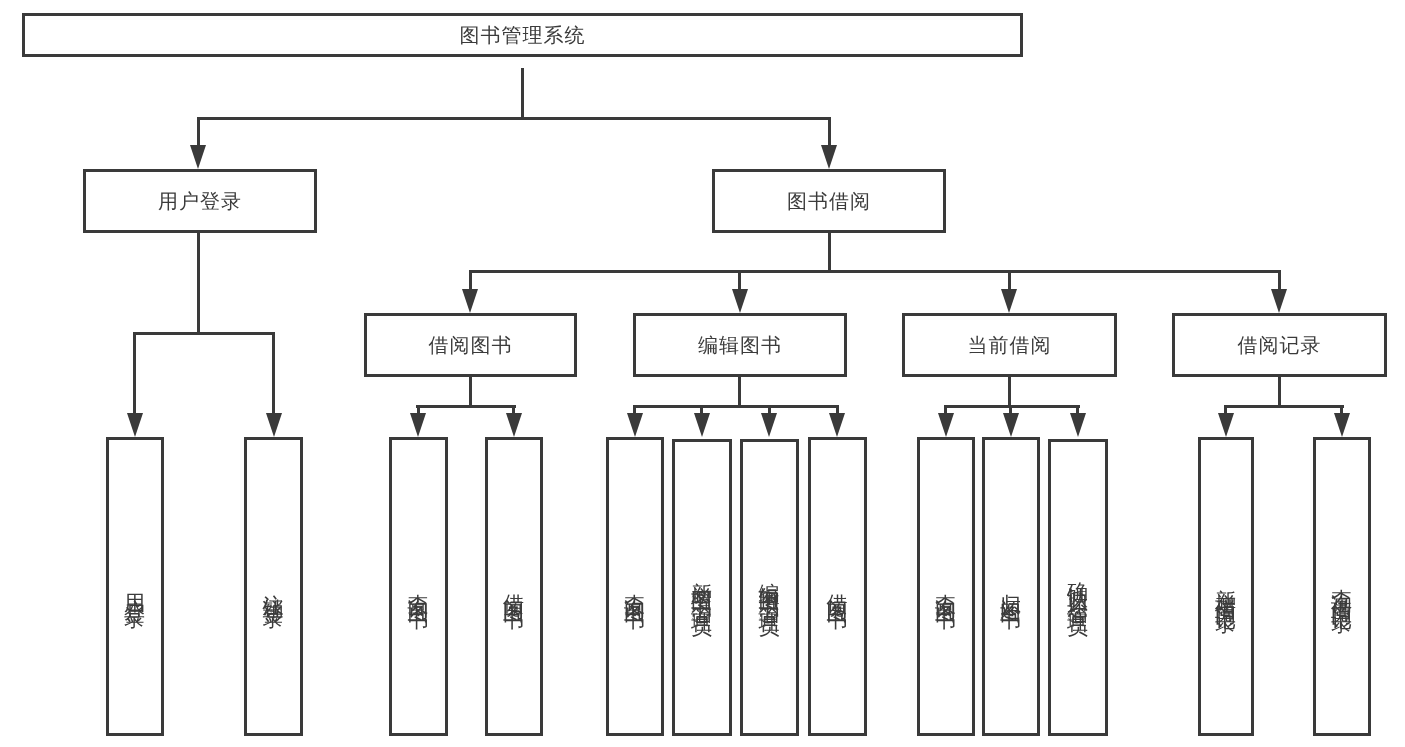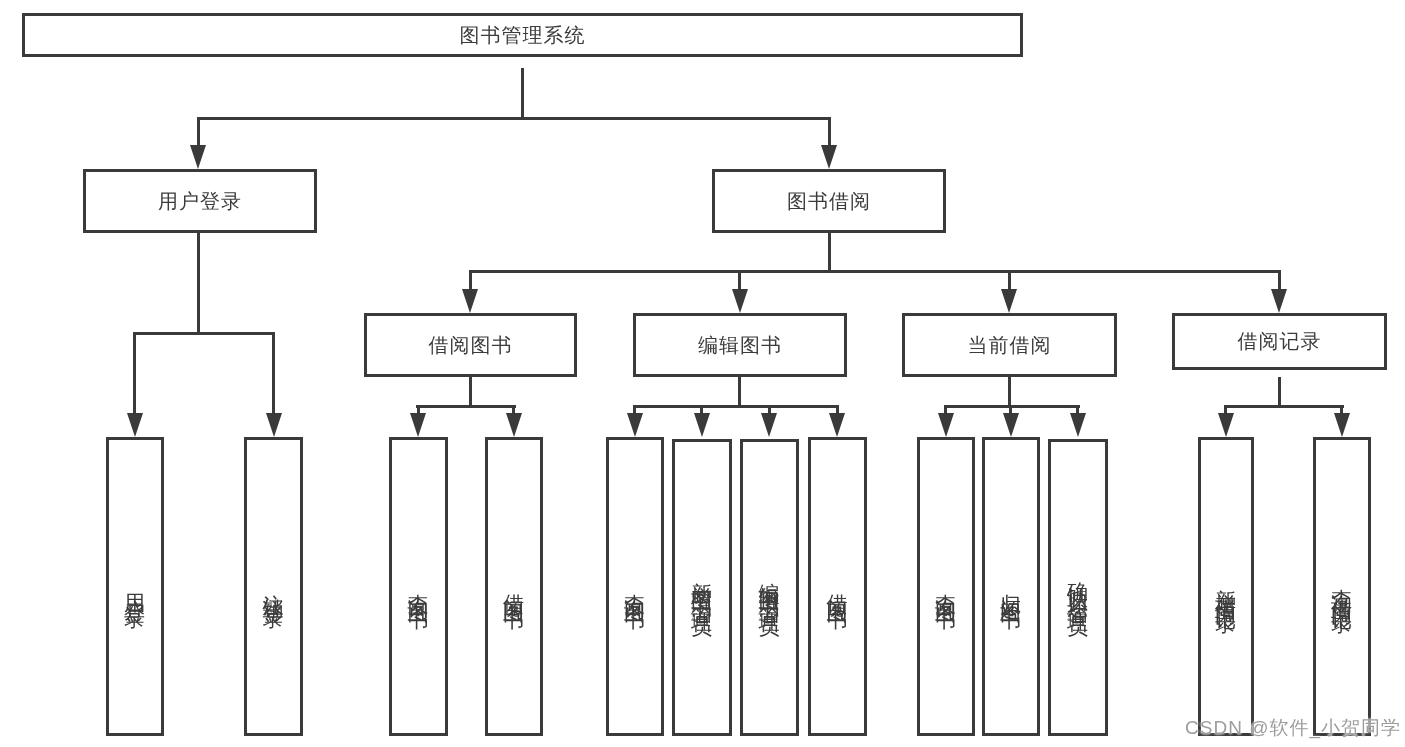--- a/index.html
+++ b/index.html
@@ -91,21 +91,21 @@
   <div class="vline" style="left:738px; top:270px; height:23px;"></div>
   <div class="arrow" style="left:732px; top:289px;"></div>
   <div class="vline" style="left:1008px; top:270px; height:23px;"></div>
   <div class="arrow" style="left:1001px; top:289px;"></div>
   <div class="vline" style="left:1278px; top:270px; height:23px;"></div>
   <div class="arrow" style="left:1271px; top:289px;"></div>
 
   <div class="box" style="left:364px; top:313px; width:213px; height:64px;">借阅图书</div>
   <div class="box" style="left:633px; top:313px; width:214px; height:64px;">编辑图书</div>
   <div class="box" style="left:902px; top:313px; width:215px; height:64px;">当前借阅</div>
-  <div class="box" style="left:1172px; top:313px; width:215px; height:57px;">借阅记录</div>
+  <div class="box" style="left:1172px; top:313px; width:215px; height:64px;">借阅记录</div>
 
   <div class="vline" style="left:469px; top:377px; height:31px;"></div>
   <div class="hline" style="left:416px; top:405px; width:100px;"></div>
   <div class="vline" style="left:417px; top:405px; height:12px;"></div>
   <div class="arrow" style="left:410px; top:413px;"></div>
   <div class="vline" style="left:512px; top:405px; height:12px;"></div>
   <div class="arrow" style="left:506px; top:413px;"></div>
 
   <div class="vline" style="left:738px; top:377px; height:31px;"></div>
   <div class="hline" style="left:633px; top:405px; width:206px;"></div>
@@ -145,15 +145,14 @@
   <div class="box vbox" style="left:740px; top:439px; width:59px; height:297px;">编辑图书（管理员）</div>
   <div class="box vbox" style="left:808px; top:437px; width:59px; height:299px;">借阅图书</div>
 
   <div class="box vbox" style="left:917px; top:437px; width:58px; height:299px;">查询图书</div>
   <div class="box vbox" style="left:982px; top:437px; width:58px; height:299px;">归还图书</div>
   <div class="box vbox" style="left:1048px; top:439px; width:60px; height:297px;">确认归还（管理员）</div>
 
   <div class="box vbox" style="left:1198px; top:437px; width:56px; height:299px;">新增借阅记录</div>
   <div class="box vbox" style="left:1313px; top:437px; width:58px; height:299px;">查询借阅记录</div>
 
-  <div class="watermark">CSDN @软件_小贺同学</div>
 
 </div>
 
 </body></html>

